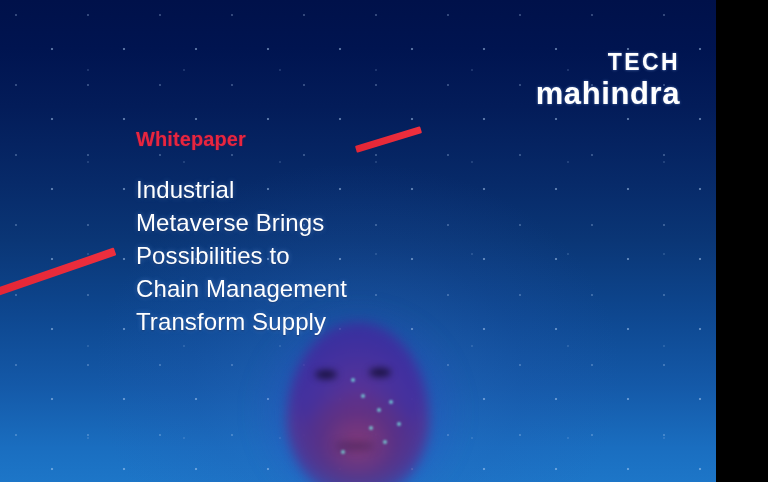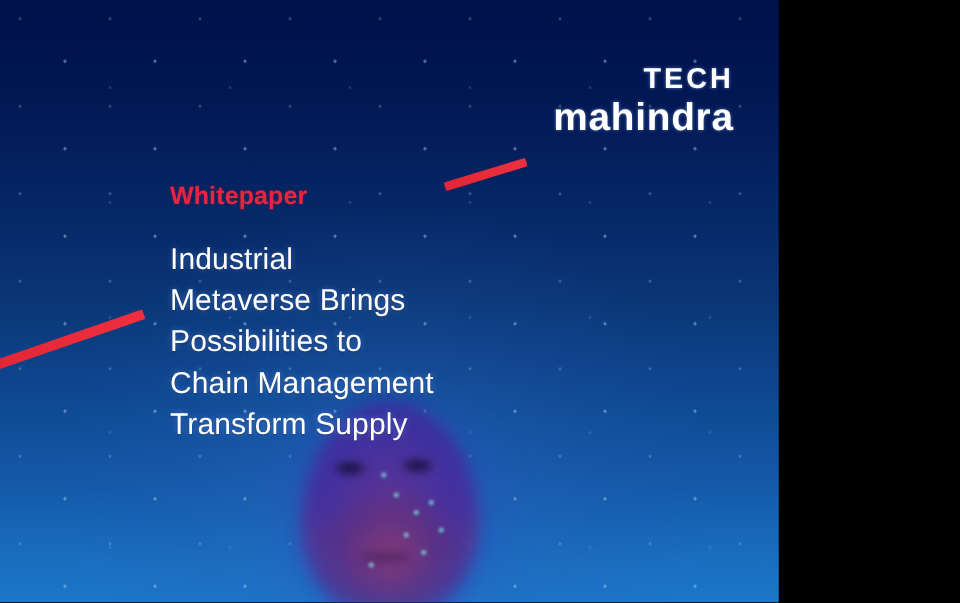--- a/index.html
+++ b/index.html
@@ -6,21 +6,21 @@
     margin: 0;
     padding: 0;
     background: #000;
   }
   body {
     font-family: "Liberation Sans", sans-serif;
   }
 
   .poster {
     position: relative;
-    width: 623px;
+    width: 716px;
     height: 482px;
     overflow: hidden;
     background: linear-gradient(
       to bottom,
       #00114a 0%,
       #001450 10%,
       #031c59 22%,
       #072a69 38%,
       #0a3676 50%,
       #0e4891 66%,
@@ -185,21 +185,21 @@
     position: absolute;
     left: 136px;
     top: 128px;
     width: 470px;
   }
   .eyebrow {
     font-size: 20px;
     font-weight: 700;
     color: #e8253f;
     letter-spacing: 0.1px;
-    margin: 18px 0 22px 0;
+    margin: 0 0 22px 0;
     text-shadow: 0 0 2px rgba(180,20,50,0.5);
   }
   .headline {
     margin: 0;
     font-size: 24px;
     font-weight: 400;
     line-height: 33px;
     color: #ffffff;
     letter-spacing: 0.1px;
     text-shadow: 0 0 5px rgba(130,180,255,0.45), 0 1px 2px rgba(0,20,60,0.5);

